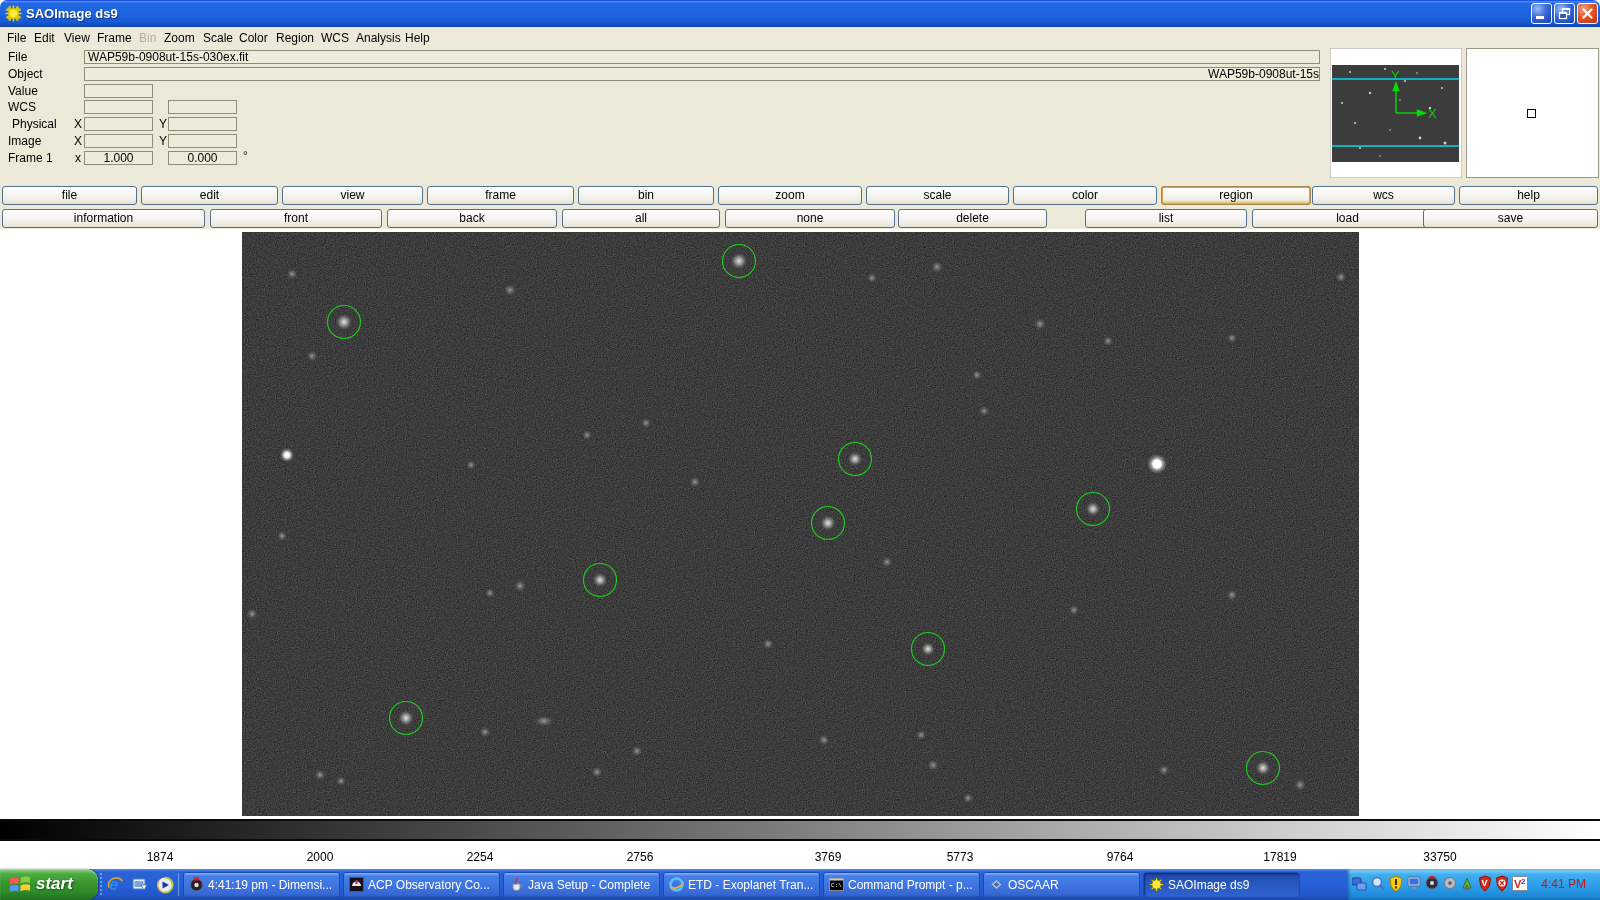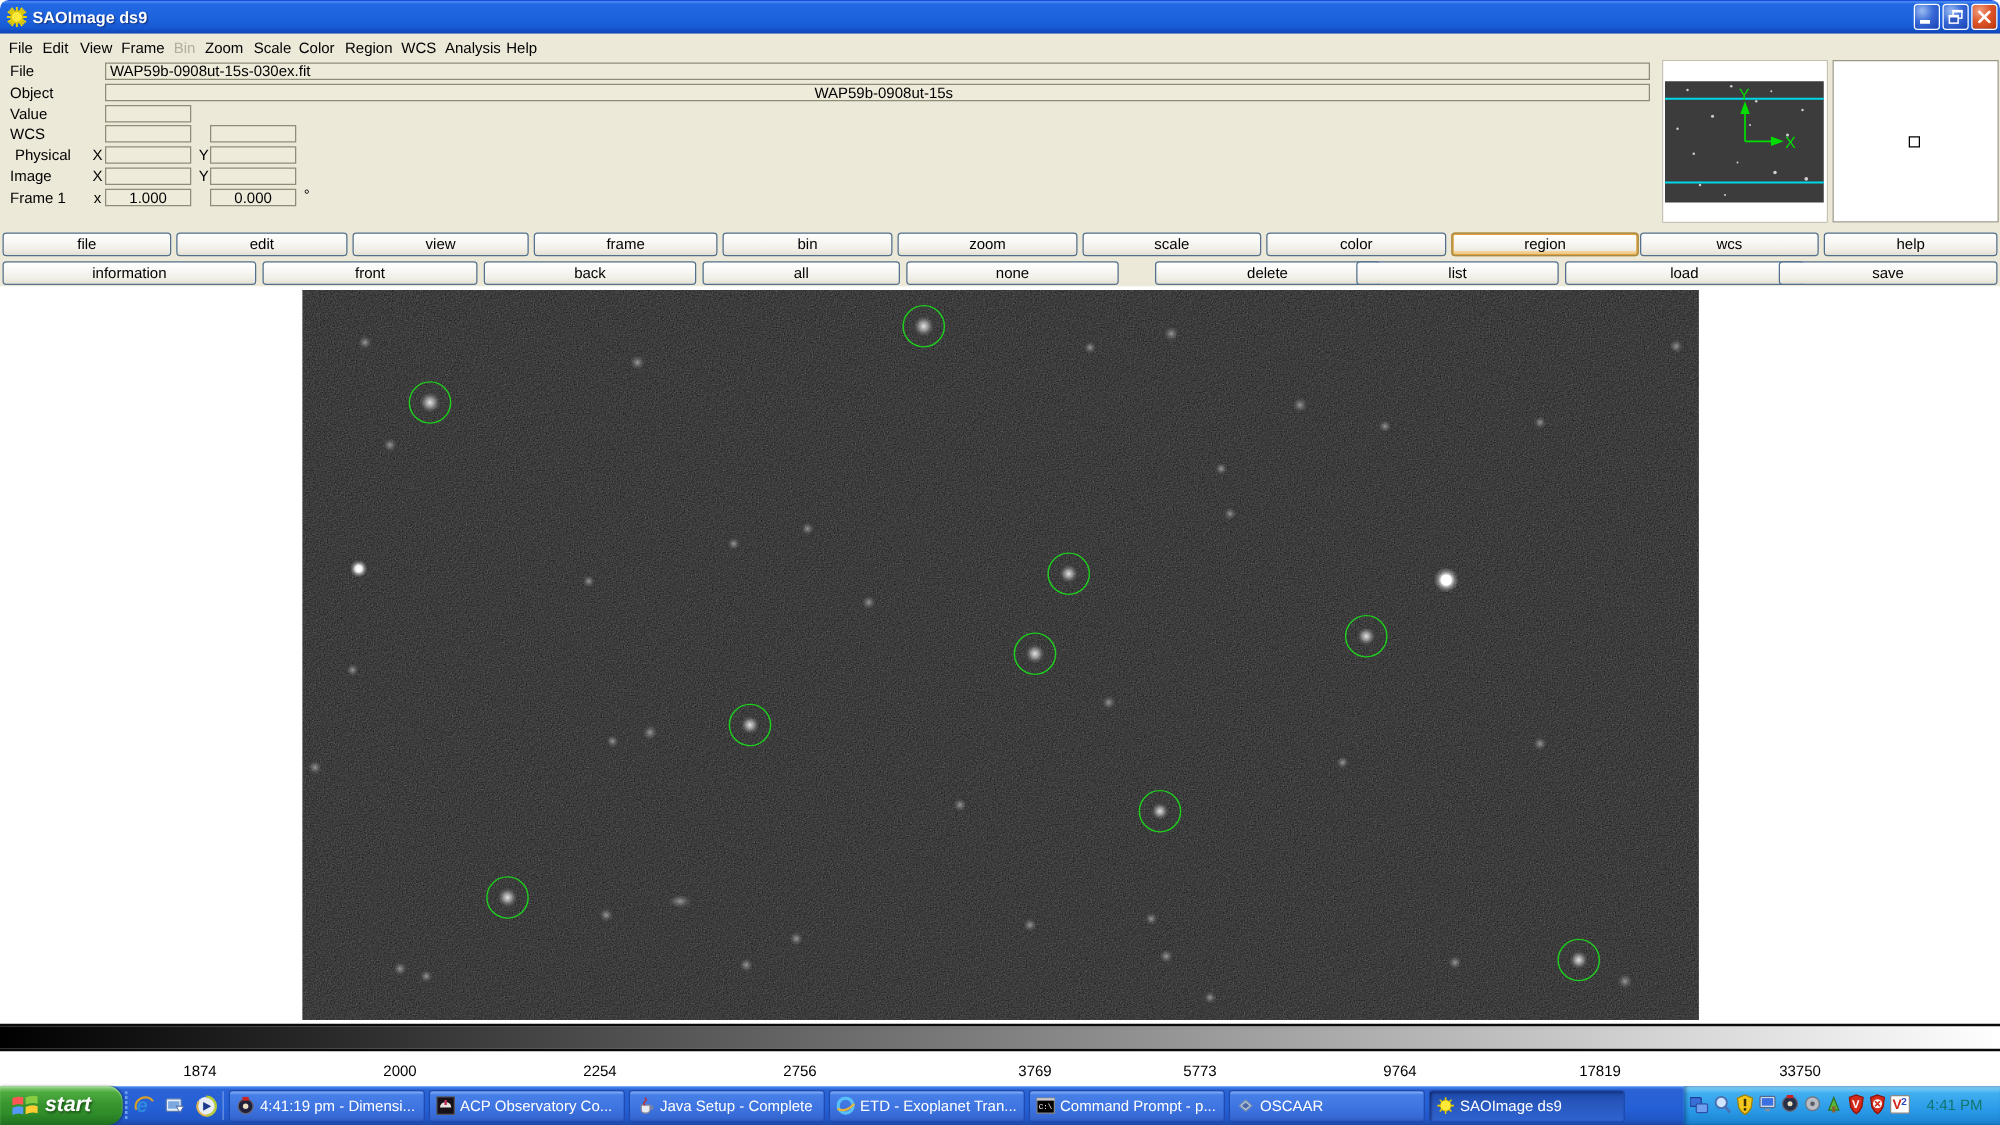--- a/index.html
+++ b/index.html
@@ -22,21 +22,21 @@
 background:linear-gradient(180deg,#95d585 0%,#4dab40 16%,#389630 45%,#2f8c29 72%,#1f6f1e 100%);
 box-shadow:inset 0 1px 1px #a4dc96,1px 0 2px rgba(0,0,0,.4);}
 #starttext{position:absolute;left:36px;top:874px;font-size:17px;font-style:italic;font-weight:bold;color:#fff;text-shadow:1px 1px 2px #1c4f18;}
 .tbtn{position:absolute;top:872px;width:157px;height:26px;border-radius:3px;box-sizing:border-box;border:1px solid #1f4bb0;
 background:linear-gradient(180deg,#8ab6f8 0%,#477fe8 12%,#3e74e0 55%,#3567d2 90%,#2c56b8 100%);
 color:#fff;font-size:12px;line-height:24px;white-space:nowrap;overflow:hidden;}
 .tbtn .ti{display:inline-block;vertical-align:-3px;margin:0 4px 0 5px;}
 #tray{position:absolute;left:1347px;top:869px;width:253px;height:31px;
 background:linear-gradient(180deg,#8ed9fb 0%,#41aef0 18%,#2a9ae8 62%,#1981cf 100%);
 box-shadow:inset 2px 0 3px rgba(0,40,90,.45);}
-#traytime{position:absolute;right:14px;top:877px;font-size:12px;color:#0f766e;}
+#traytime{position:absolute;right:14px;top:877px;font-size:12px;color:#b91c1c;}
 </style></head>
 <body>
 <div id="titlebar"></div>
 <svg class="abs" style="left:5px;top:5px" width="17" height="17" viewBox="0 0 17 17">
 <g fill="#ffe200" stroke="#b09c00" stroke-width="0.5">
 <circle cx="8.5" cy="8.5" r="5.2"></circle>
 </g>
 <g stroke="#e8d000" stroke-width="1.6">
 <line x1="8.5" y1="0.5" x2="8.5" y2="16.5"></line>
       <line x1="0.5" y1="8.5" x2="16.5" y2="8.5"></line>
@@ -90,21 +90,21 @@
 <div class="lbl" style="left:12px;top:117px">Physical</div>
 <div class="lbl" style="left:8px;top:134px">Image</div>
 <div class="lbl" style="left:8px;top:151px">Frame 1</div>
 <div class="lbl" style="left:74px;top:117px">X</div>
 <div class="lbl" style="left:74px;top:134px">X</div>
 <div class="lbl" style="left:75px;top:151px">x</div>
 <div class="lbl" style="left:159px;top:117px">Y</div>
 <div class="lbl" style="left:159px;top:134px">Y</div>
 <div class="lbl" style="left:243px;top:149px">°</div>
 <div class="fld" style="left:84px;top:50px;width:1236px;text-align:left;padding-left:3px">WAP59b-0908ut-15s-030ex.fit</div>
-<div class="fld" style="left:84px;top:67px;width:1236px;text-align:center;padding-left:10px">WAP59b-0908ut-15s</div>
+<div class="fld" style="left:84px;top:67px;width:1236px;text-align:right;padding-left:10px">WAP59b-0908ut-15s</div>
 <div class="fld" style="left:84px;top:84px;width:69px"></div>
 <div class="fld" style="left:84px;top:100px;width:69px"></div>
 <div class="fld" style="left:168px;top:100px;width:69px"></div>
 <div class="fld" style="left:84px;top:117px;width:69px"></div>
 <div class="fld" style="left:168px;top:117px;width:69px"></div>
 <div class="fld" style="left:84px;top:134px;width:69px"></div>
 <div class="fld" style="left:168px;top:134px;width:69px"></div>
 <div class="fld" style="left:84px;top:151px;width:69px">1.000</div>
 <div class="fld" style="left:168px;top:151px;width:69px">0.000</div>
 
@@ -151,21 +151,21 @@
 <div class="btn" style="left:866px;top:186px;width:143px">scale</div>
 <div class="btn" style="left:1013px;top:186px;width:144px">color</div>
 <div class="btn" style="left:1161px;top:186px;width:150px;border:2px solid #e2a33c;line-height:14px;outline:1px solid #a08a52;outline-offset:-1px;box-shadow:inset 0 -2px 0 #f3cf8e">region</div>
 <div class="btn" style="left:1312px;top:186px;width:143px">wcs</div>
 <div class="btn" style="left:1459px;top:186px;width:139px">help</div>
 <div class="btn" style="left:2px;top:209px;width:203px">information</div>
 <div class="btn" style="left:210px;top:209px;width:172px">front</div>
 <div class="btn" style="left:387px;top:209px;width:170px">back</div>
 <div class="btn" style="left:562px;top:209px;width:158px">all</div>
 <div class="btn" style="left:725px;top:209px;width:170px">none</div>
-<div class="btn" style="left:924px;top:209px;width:180px">delete</div>
+<div class="btn" style="left:898px;top:209px;width:149px">delete</div>
 <div class="btn" style="left:1085px;top:209px;width:162px">list</div>
 <div class="btn" style="left:1252px;top:209px;width:191px">load</div>
 <div class="btn" style="left:1423px;top:209px;width:175px">save</div>
 
 <svg class="abs" style="left:242px;top:232px" width="1117" height="584" viewBox="0 0 1117 584">
 <defs>
 <radialGradient id="fs">
         <stop offset="0%" stop-color="#b0b0b0" stop-opacity=".8"></stop>
         <stop offset="45%" stop-color="#929292" stop-opacity=".45"></stop>
         <stop offset="100%" stop-color="#666" stop-opacity="0"></stop>

